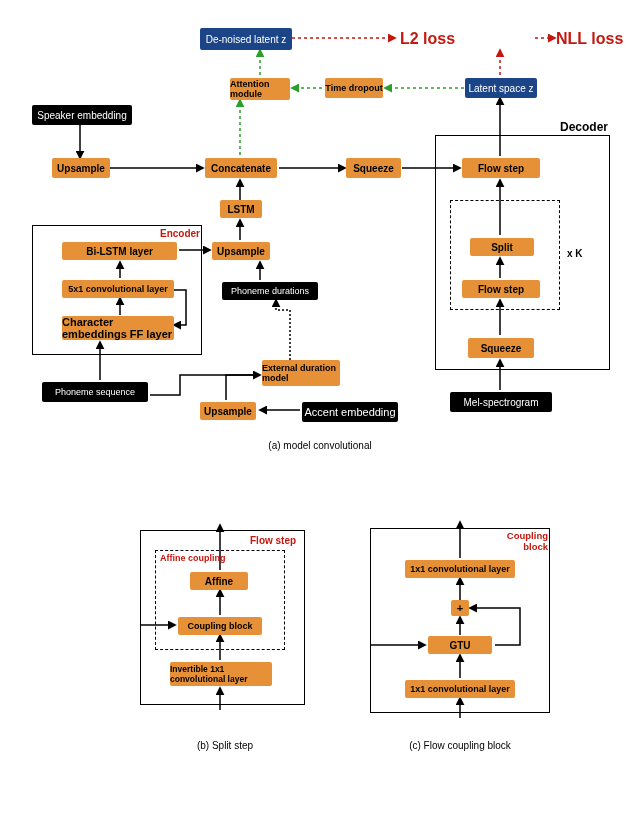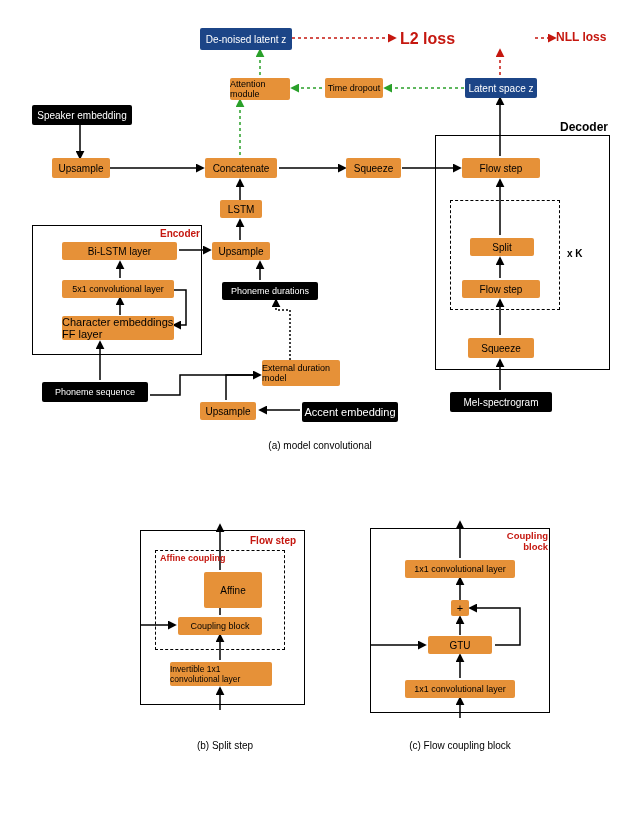--- a/index.html
+++ b/index.html
@@ -13,21 +13,21 @@
     font-size: 10px;
   }
   .box {
     position: absolute;
     display: flex;
     align-items: center;
     justify-content: center;
     text-align: left;
     border-radius: 2px;
   }
-  .orange { background: #e69138; color: #000; }
+  .orange { background: #e69138; color: #000; font-weight: bold; }
   .black  { background: #000; color: #fff; }
   .blue   { background: #1c4587; color: #fff; }
   .frame  { position: absolute; border: 1.5px solid #000; }
   .frame.dashed { border-style: dashed; }
   .label { position: absolute; font-weight: bold; }
   .label.red { color: #c5170f; }
   .caption { position: absolute; text-align: center; color: #000; font-size: 10px; }
   svg.wires { position: absolute; top: 0; left: 0; pointer-events: none; }
 </style>
 </head>
@@ -92,21 +92,21 @@
   <line x1="322" y1="88" x2="292" y2="88" stroke="#2aa02a" stroke-width="1.5" stroke-dasharray="3 3" marker-end="url(#arrG)"></line>
   <line x1="260" y1="75" x2="260" y2="50" stroke="#2aa02a" stroke-width="1.5" stroke-dasharray="3 3" marker-end="url(#arrG)"></line>
   <line x1="240" y1="155" x2="240" y2="100" stroke="#2aa02a" stroke-width="1.5" stroke-dasharray="3 3" marker-end="url(#arrG)"></line>
 
   <line x1="292" y1="38" x2="395" y2="38" stroke="#c5170f" stroke-width="1.5" stroke-dasharray="3 3" marker-end="url(#arrR)"></line>
   <line x1="500" y1="75" x2="500" y2="50" stroke="#c5170f" stroke-width="1.5" stroke-dasharray="3 3" marker-end="url(#arrR)"></line>
   <line x1="535" y1="38" x2="555" y2="38" stroke="#c5170f" stroke-width="1.5" stroke-dasharray="3 3" marker-end="url(#arrR)"></line>
 </svg>
 
 <div class="label red" style="left:400px;top:30px;font-size:16px">L2 loss</div>
-<div class="label red" style="left:556px;top:30px;font-size:12px">NLL loss</div>
+<div class="label red" style="left:556px;top:30px;font-size:16px">NLL loss</div>
 
 <div class="box blue" style="left:200px;top:28px;width:92px;height:22px">De-noised latent z</div>
 <div class="box orange" style="left:230px;top:78px;width:60px;height:22px;font-size:9px">Attention module</div>
 <div class="box orange" style="left:325px;top:78px;width:58px;height:20px;font-size:9px">Time dropout</div>
 <div class="box blue" style="left:465px;top:78px;width:72px;height:20px">Latent space z</div>
 
 <div class="box black" style="left:32px;top:105px;width:100px;height:20px">Speaker embedding</div>
 <div class="box orange" style="left:52px;top:158px;width:58px;height:20px">Upsample</div>
 <div class="box orange" style="left:205px;top:158px;width:72px;height:20px">Concatenate</div>
 <div class="box orange" style="left:346px;top:158px;width:55px;height:20px">Squeeze</div>
@@ -140,21 +140,21 @@
   <line x1="220" y1="710" x2="220" y2="688" stroke="#000" stroke-width="1.5" marker-end="url(#arr)"></line>
   <line x1="220" y1="660" x2="220" y2="635" stroke="#000" stroke-width="1.5" marker-end="url(#arr)"></line>
   <line x1="220" y1="615" x2="220" y2="590" stroke="#000" stroke-width="1.5" marker-end="url(#arr)"></line>
   <line x1="220" y1="570" x2="220" y2="525" stroke="#000" stroke-width="1.5" marker-end="url(#arr)"></line>
   <line x1="140" y1="625" x2="175" y2="625" stroke="#000" stroke-width="1.5" marker-end="url(#arr)"></line>
 </svg>
 <div class="frame" style="left:140px;top:530px;width:165px;height:175px"></div>
 <div class="label red" style="left:250px;top:535px">Flow step</div>
 <div class="frame dashed" style="left:155px;top:550px;width:130px;height:100px"></div>
 <div class="label red" style="left:160px;top:553px;font-size:9px">Affine coupling</div>
-<div class="box orange" style="left:204px;top:572px;width:58px;height:36px">Affine</div>
+<div class="box orange" style="left:190px;top:572px;width:58px;height:18px">Affine</div>
 <div class="box orange" style="left:178px;top:617px;width:84px;height:18px;font-size:9px">Coupling block</div>
 <div class="box orange" style="left:170px;top:662px;width:102px;height:24px;font-size:8.5px">Invertible 1x1 convolutional layer</div>
 <div class="caption" style="left:185px;top:740px;width:80px">(b) Split step</div>
 
 <svg class="wires" width="640" height="830" style="z-index:0">
   <line x1="460" y1="718" x2="460" y2="698" stroke="#000" stroke-width="1.5" marker-end="url(#arr)"></line>
   <line x1="460" y1="678" x2="460" y2="655" stroke="#000" stroke-width="1.5" marker-end="url(#arr)"></line>
   <line x1="460" y1="635" x2="460" y2="617" stroke="#000" stroke-width="1.5" marker-end="url(#arr)"></line>
   <line x1="460" y1="600" x2="460" y2="578" stroke="#000" stroke-width="1.5" marker-end="url(#arr)"></line>
   <line x1="460" y1="558" x2="460" y2="522" stroke="#000" stroke-width="1.5" marker-end="url(#arr)"></line>

